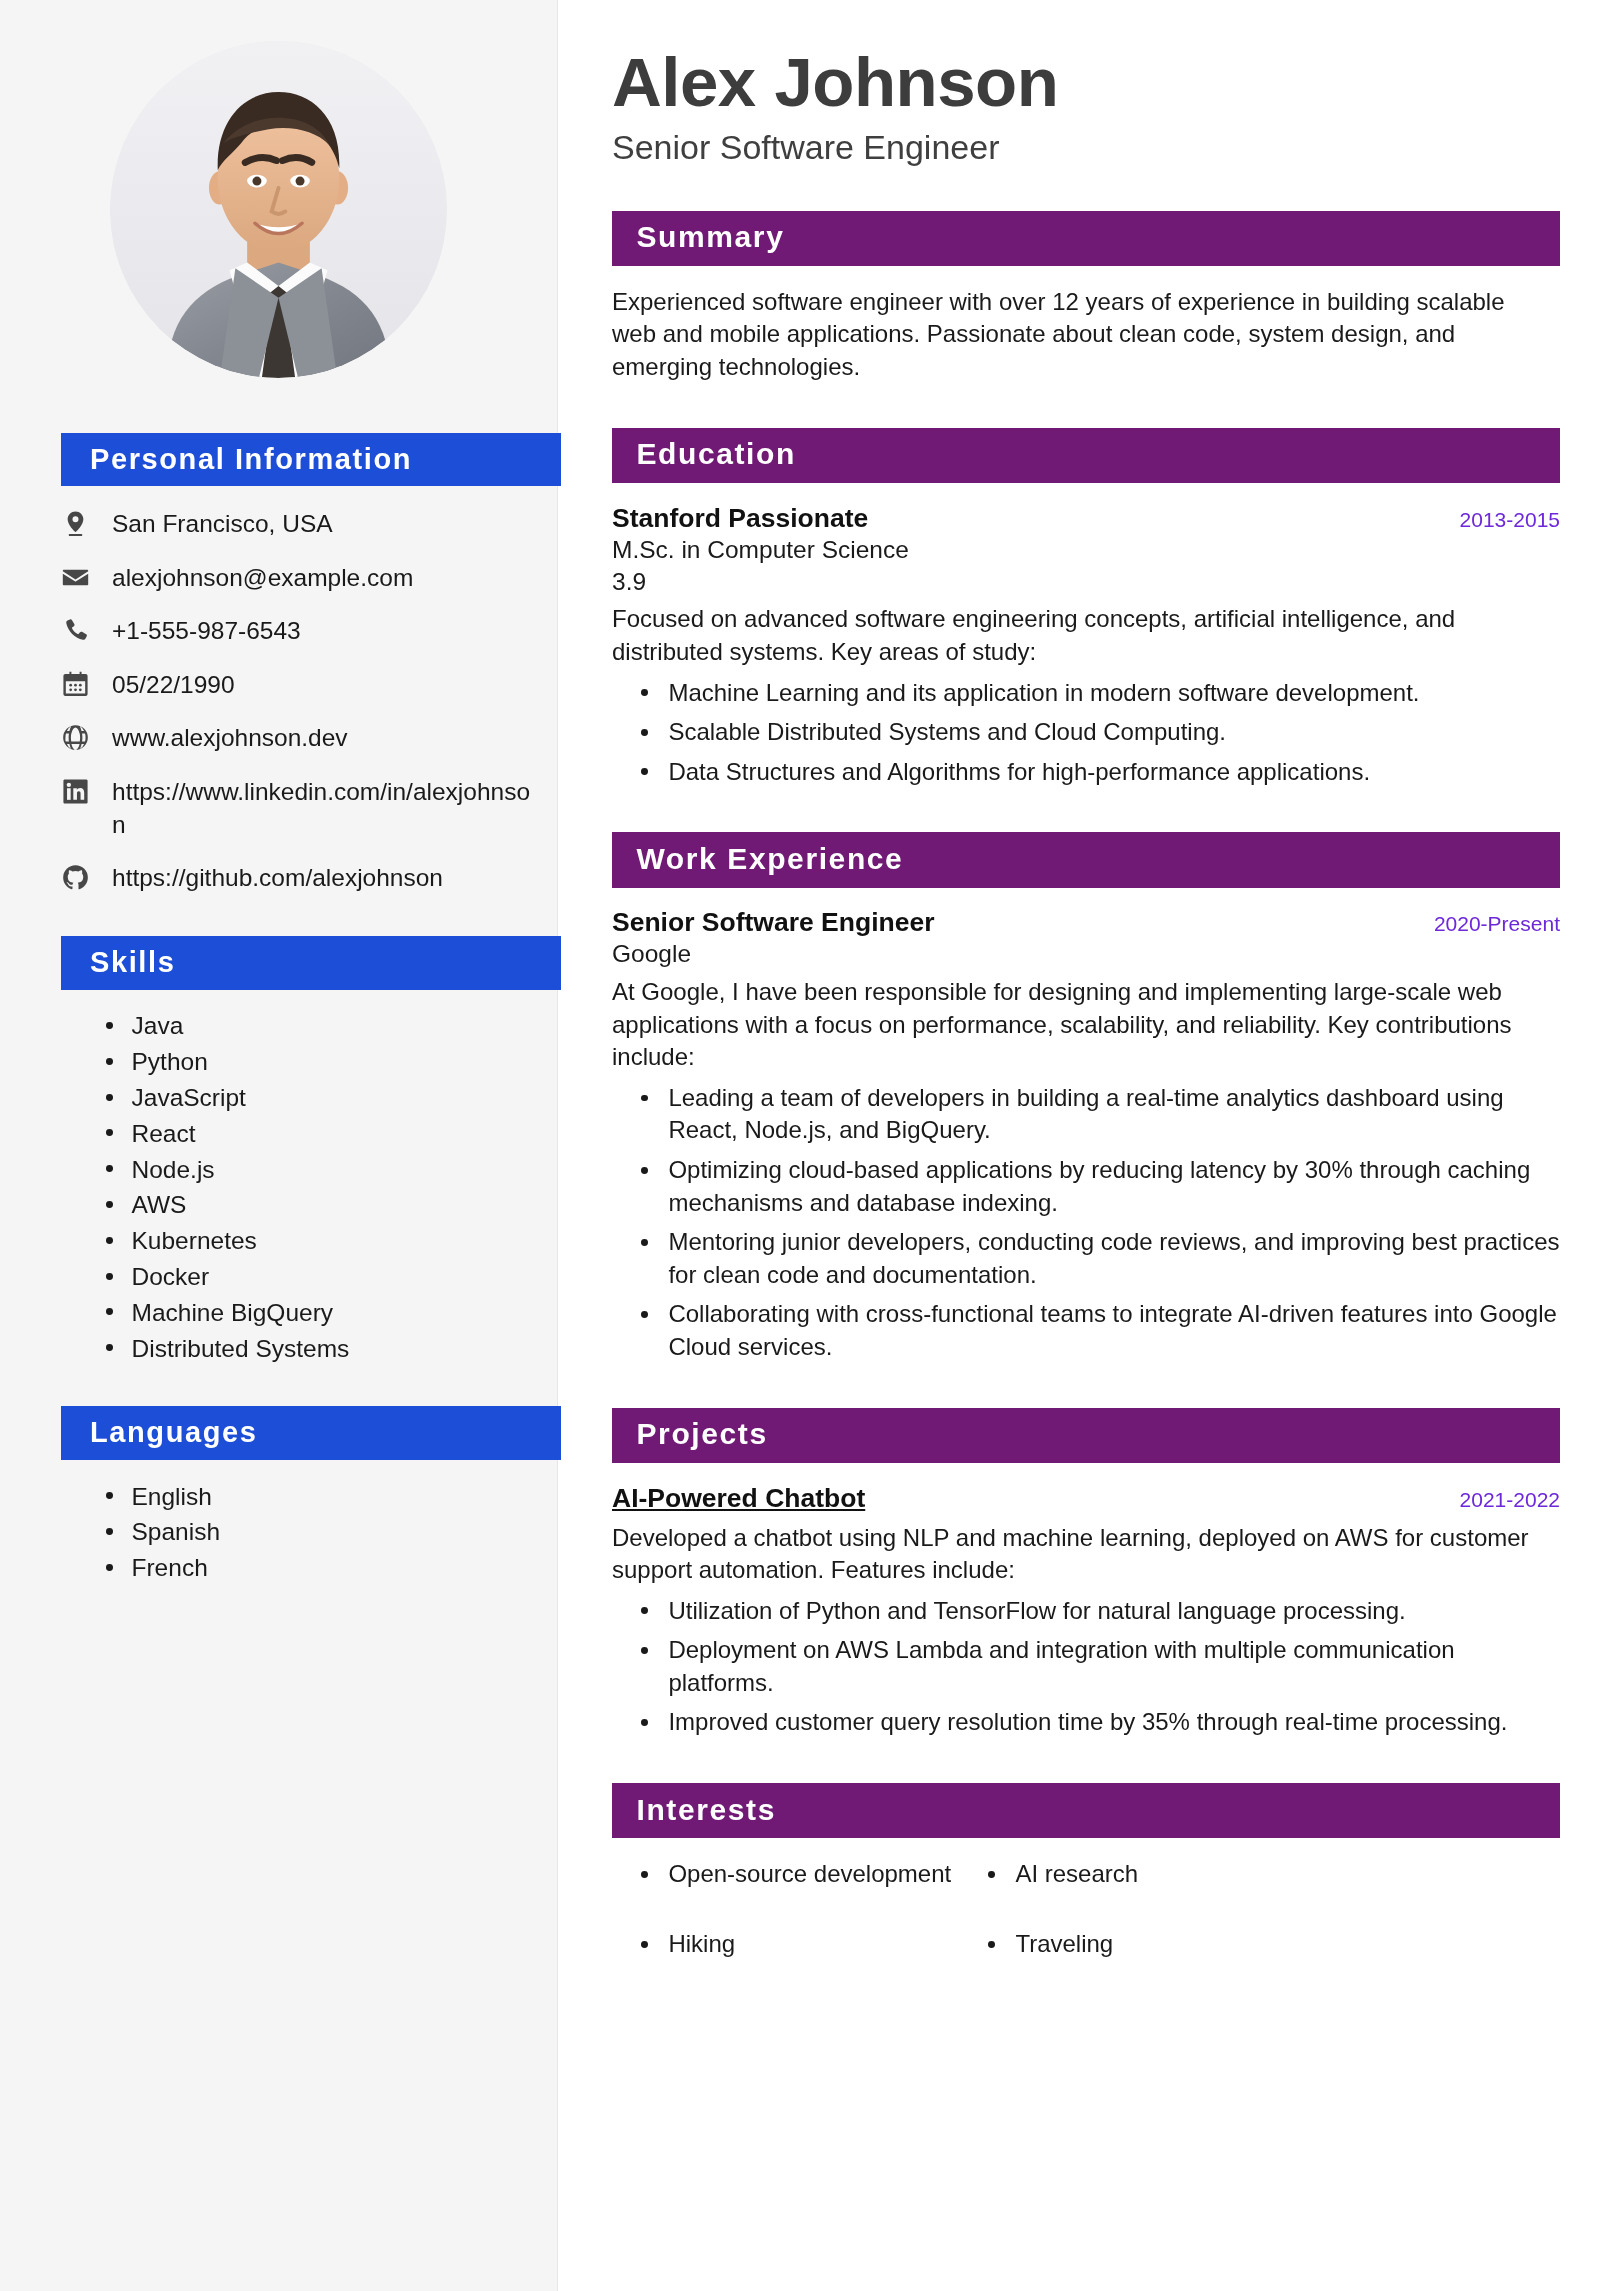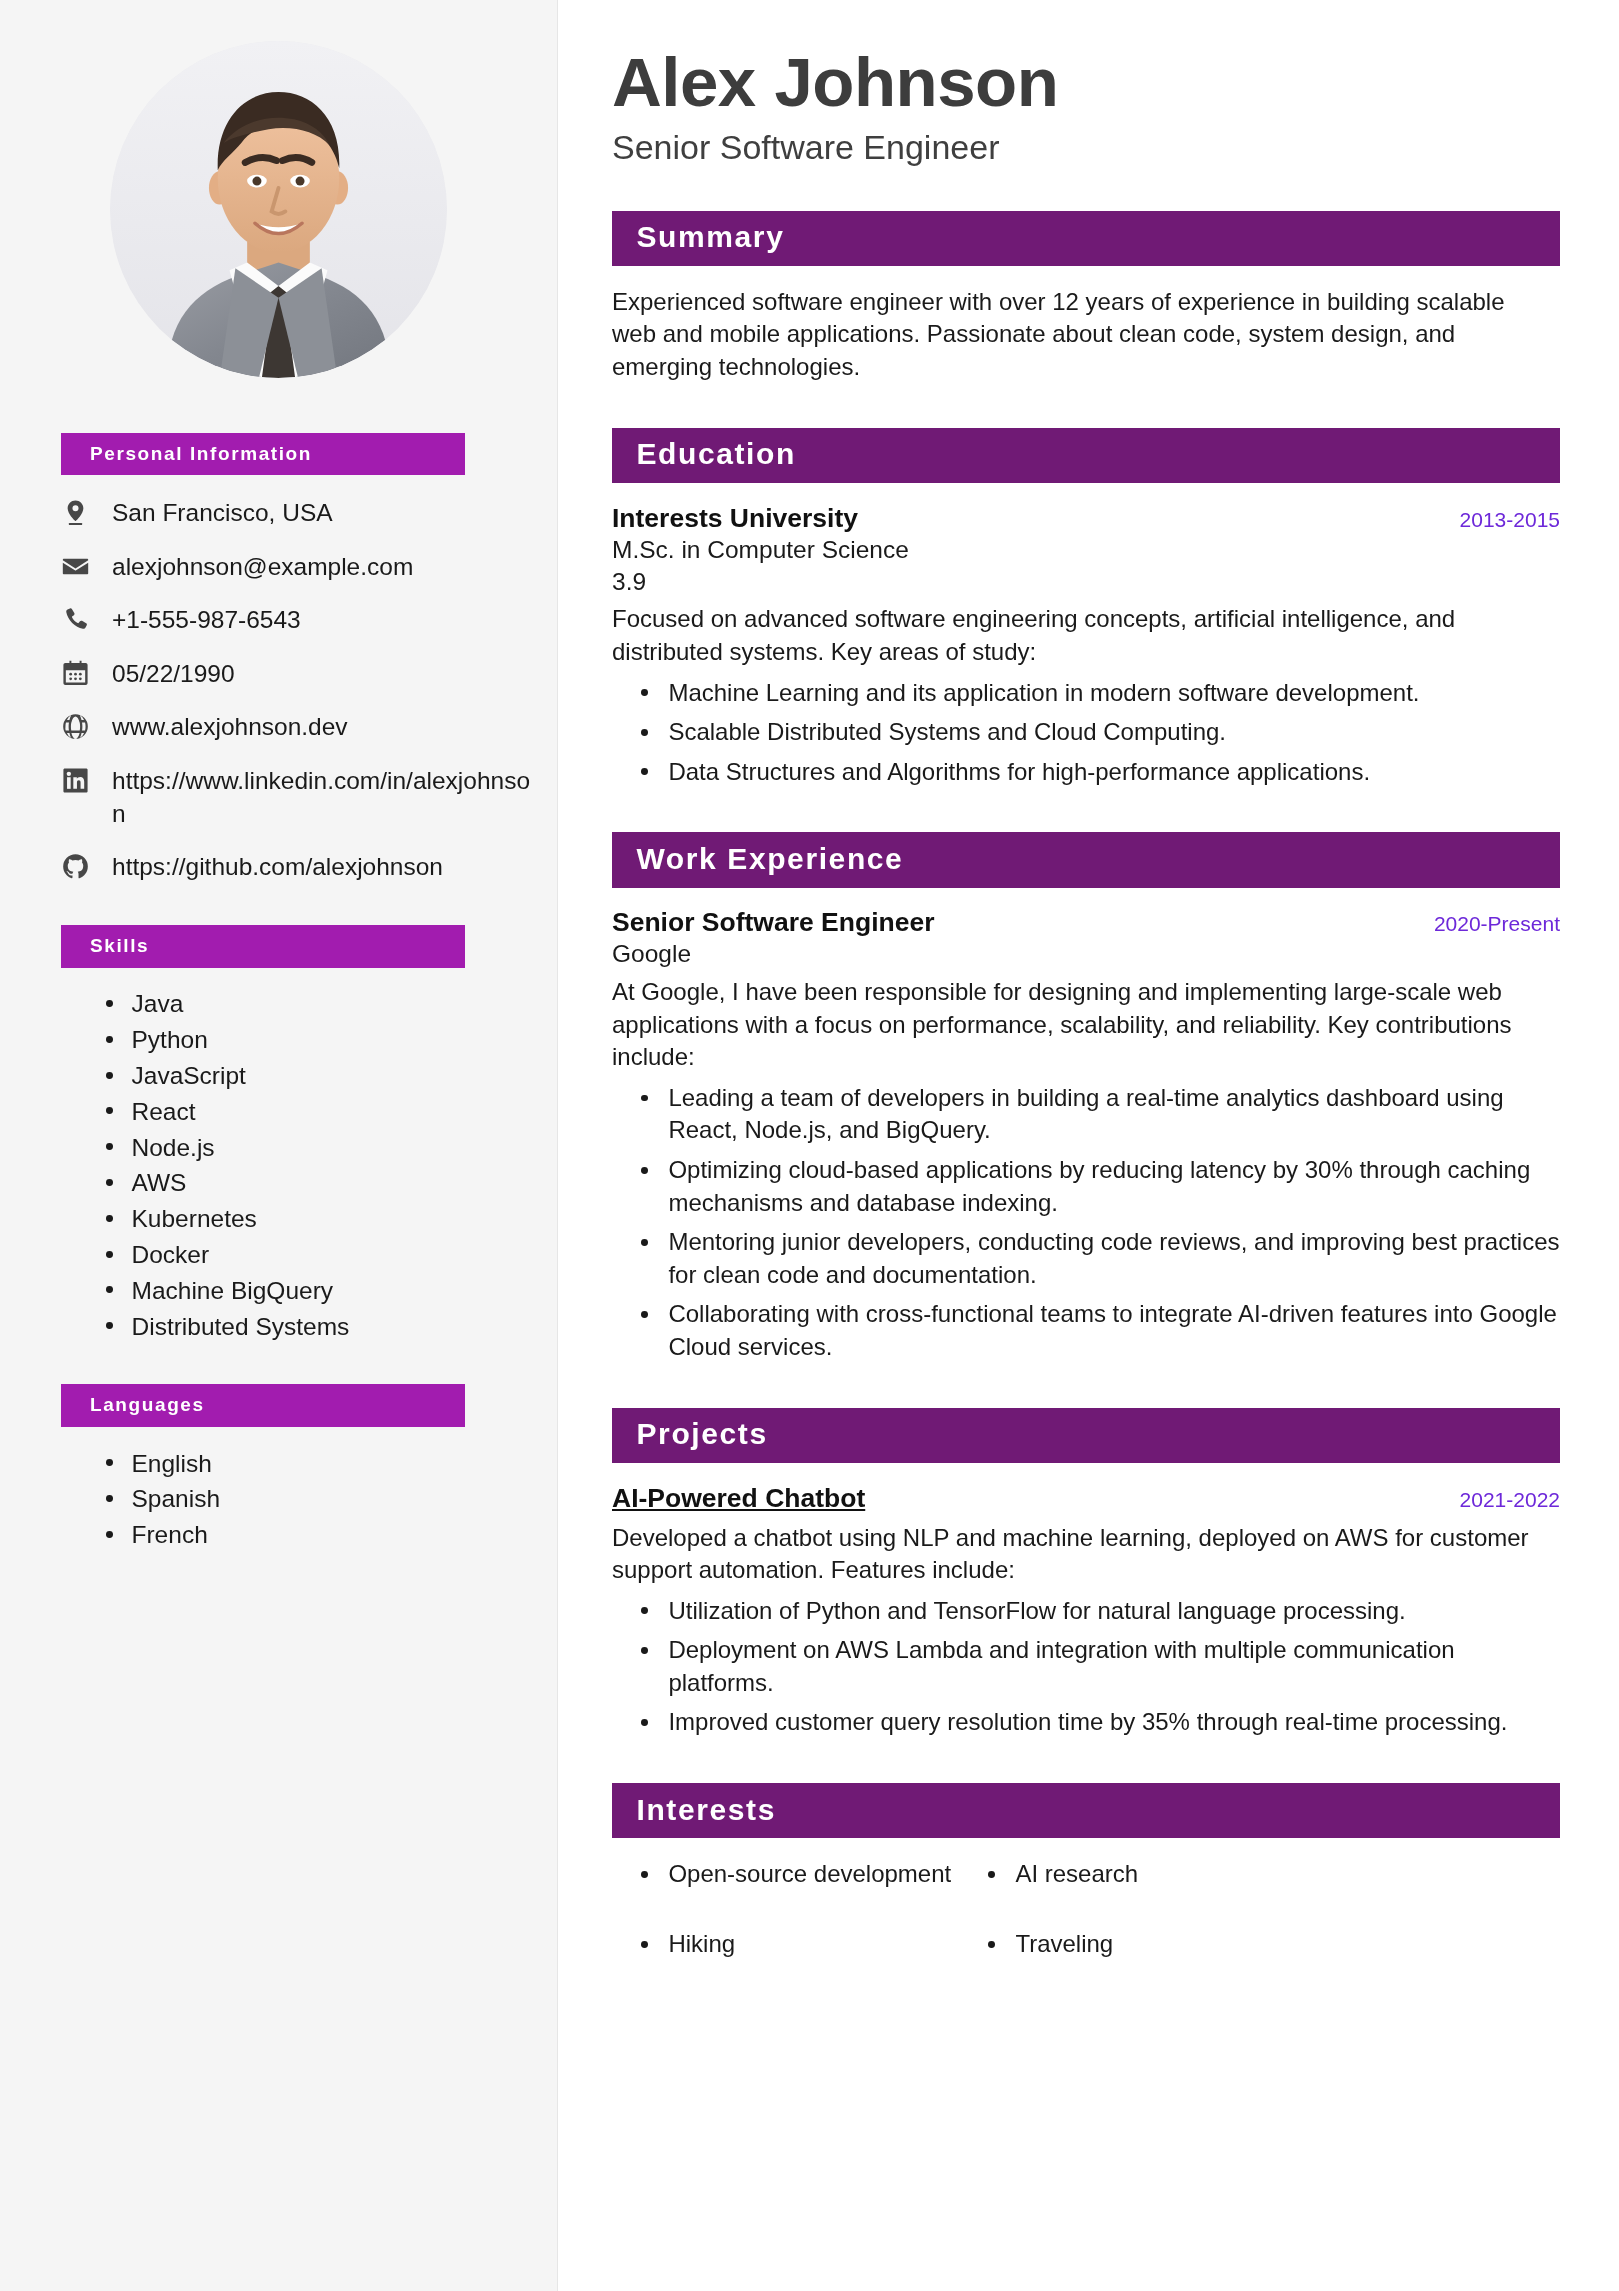--- a/index.html
+++ b/index.html
@@ -42,24 +42,24 @@
     height: 337px;
     border-radius: 50%;
     overflow: hidden;
     background: #ededf0;
     position: relative;
   }
   .photo svg { display: block; width: 100%; height: 100%; }
 
   .side-head {
     margin: 0 0 0 61px;
-    width: 404px;
-    background: #a21caf;
+    width: 500px;
+    background: #1d4ed8;
     color: #ffffff;
-    font-size: 19px;
+    font-size: 29px;
     font-weight: bold;
     letter-spacing: 1.6px;
     padding: 9.8px 0 10.8px 29px;
   }
 
   .side-block { margin-top: 41px; }
   .side-block.first { margin-top: 45px; }
 
   .contact-list {
     margin: 21.6px 0 0 61px;
@@ -421,21 +421,21 @@
 
     <section class="sec">
       <div class="sec-head">Summary</div>
       <p class="para">Experienced software engineer with over 12 years of experience in building scalable web and mobile applications. Passionate about clean code, system design, and emerging technologies.</p>
     </section>
 
     <section class="sec">
       <div class="sec-head">Education</div>
       <div>
         <div class="entry-head">
-          <span class="entry-title">Interests University</span>
+          <span class="entry-title">Stanford Passionate</span>
           <span class="entry-date">2013-2015</span>
         </div>
         <div class="entry-sub">M.Sc. in Computer Science</div>
         <div class="entry-score">3.9</div>
         <p class="entry-desc">Focused on advanced software engineering concepts, artificial intelligence, and distributed systems. Key areas of study:</p>
         <ul class="bullets">
           <li>Machine Learning and its application in modern software development.</li>
           <li>Scalable Distributed Systems and Cloud Computing.</li>
           <li>Data Structures and Algorithms for high-performance applications.</li>
         </ul>

